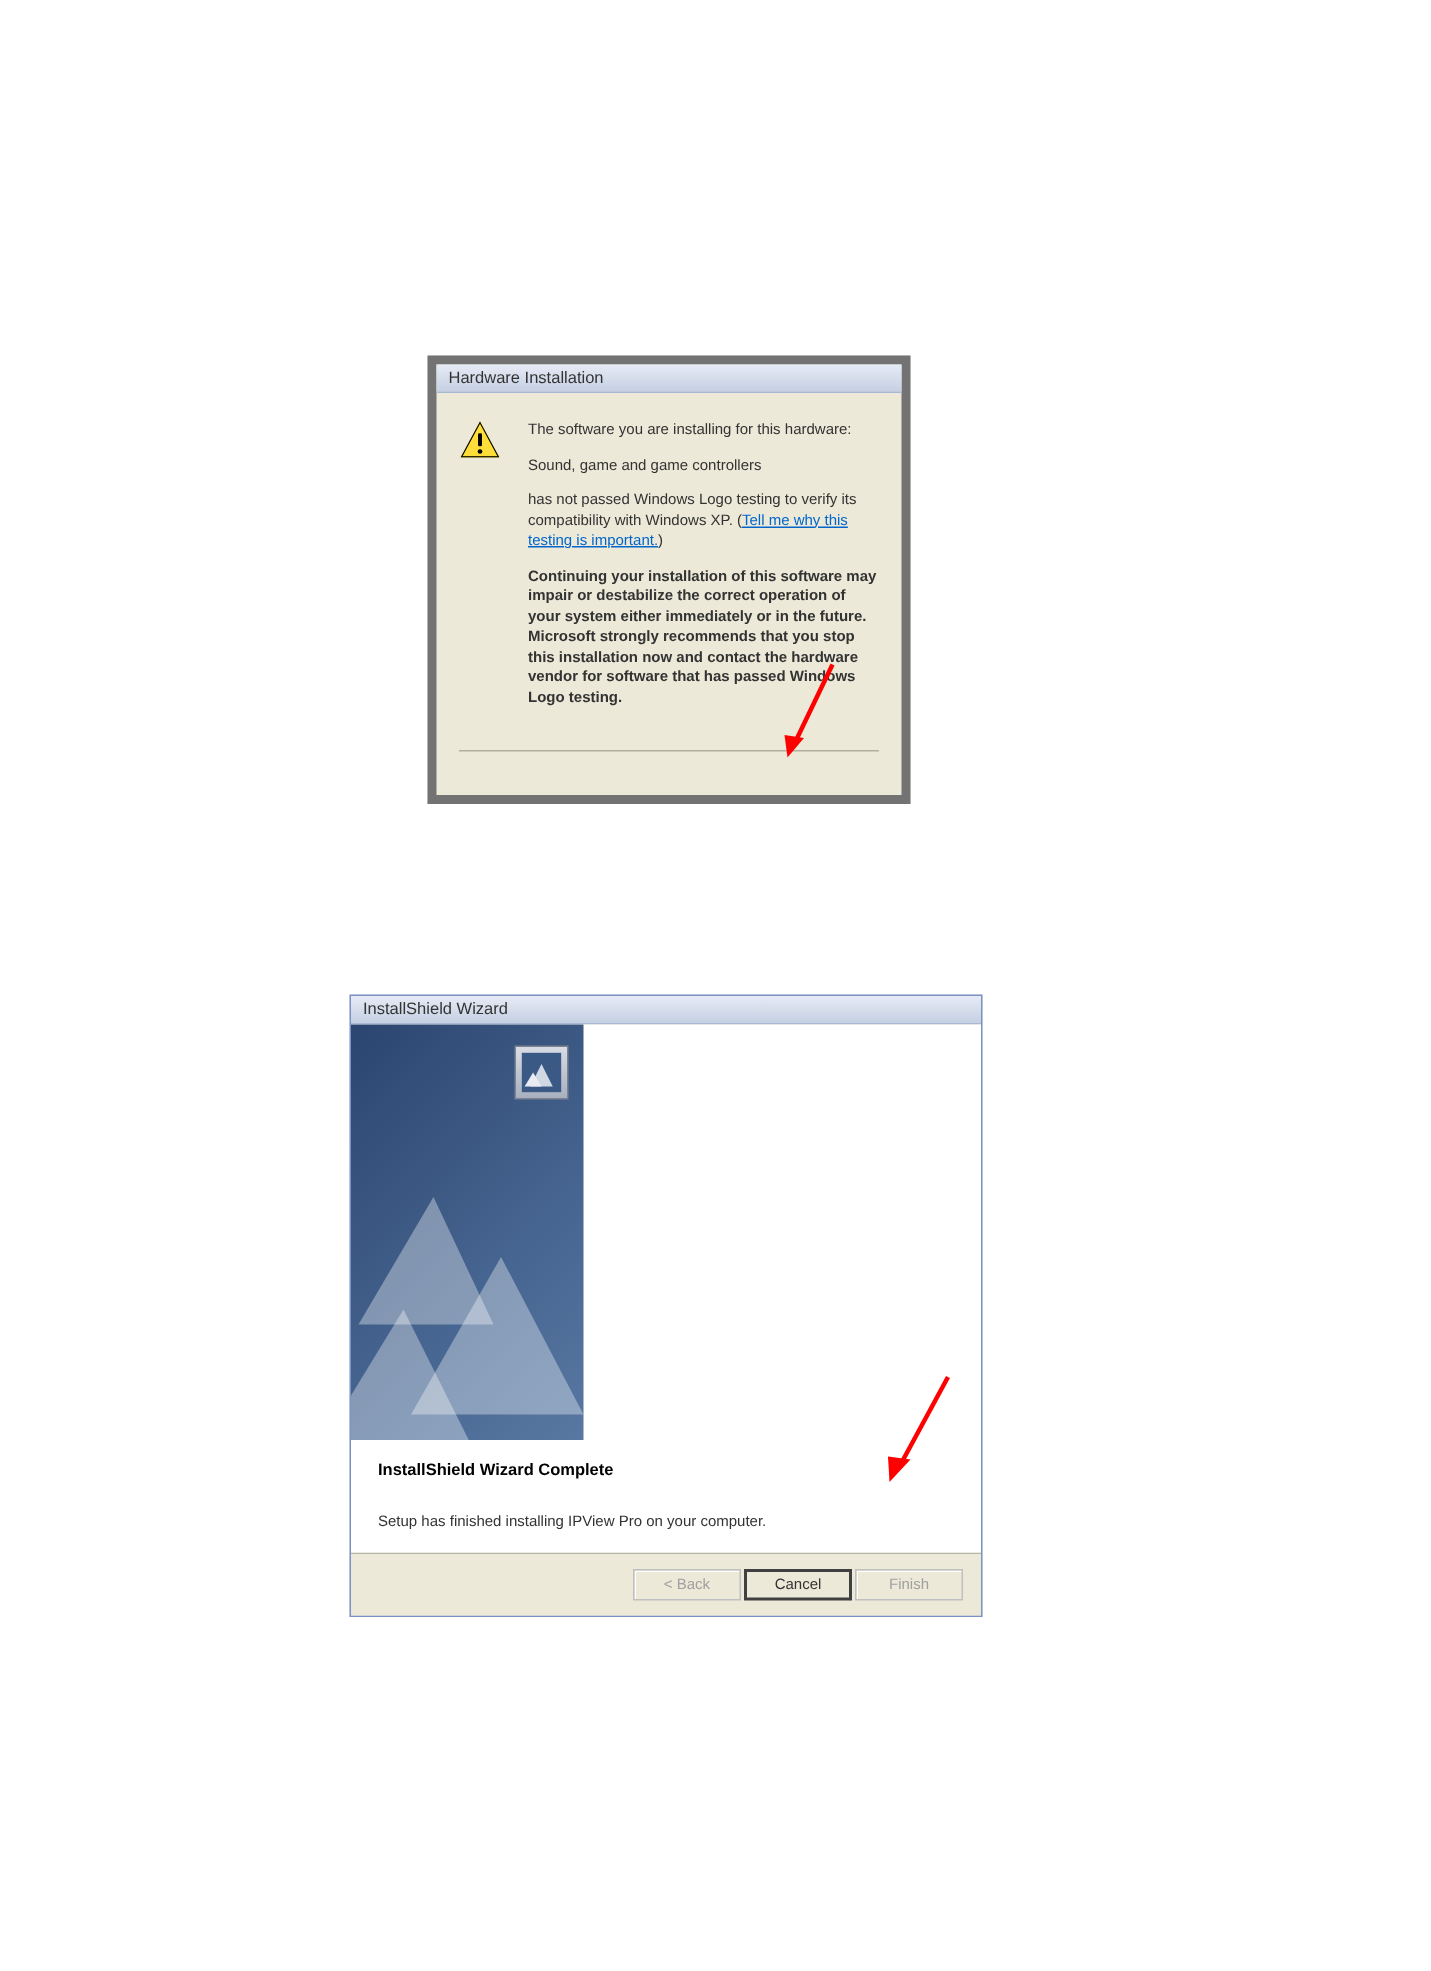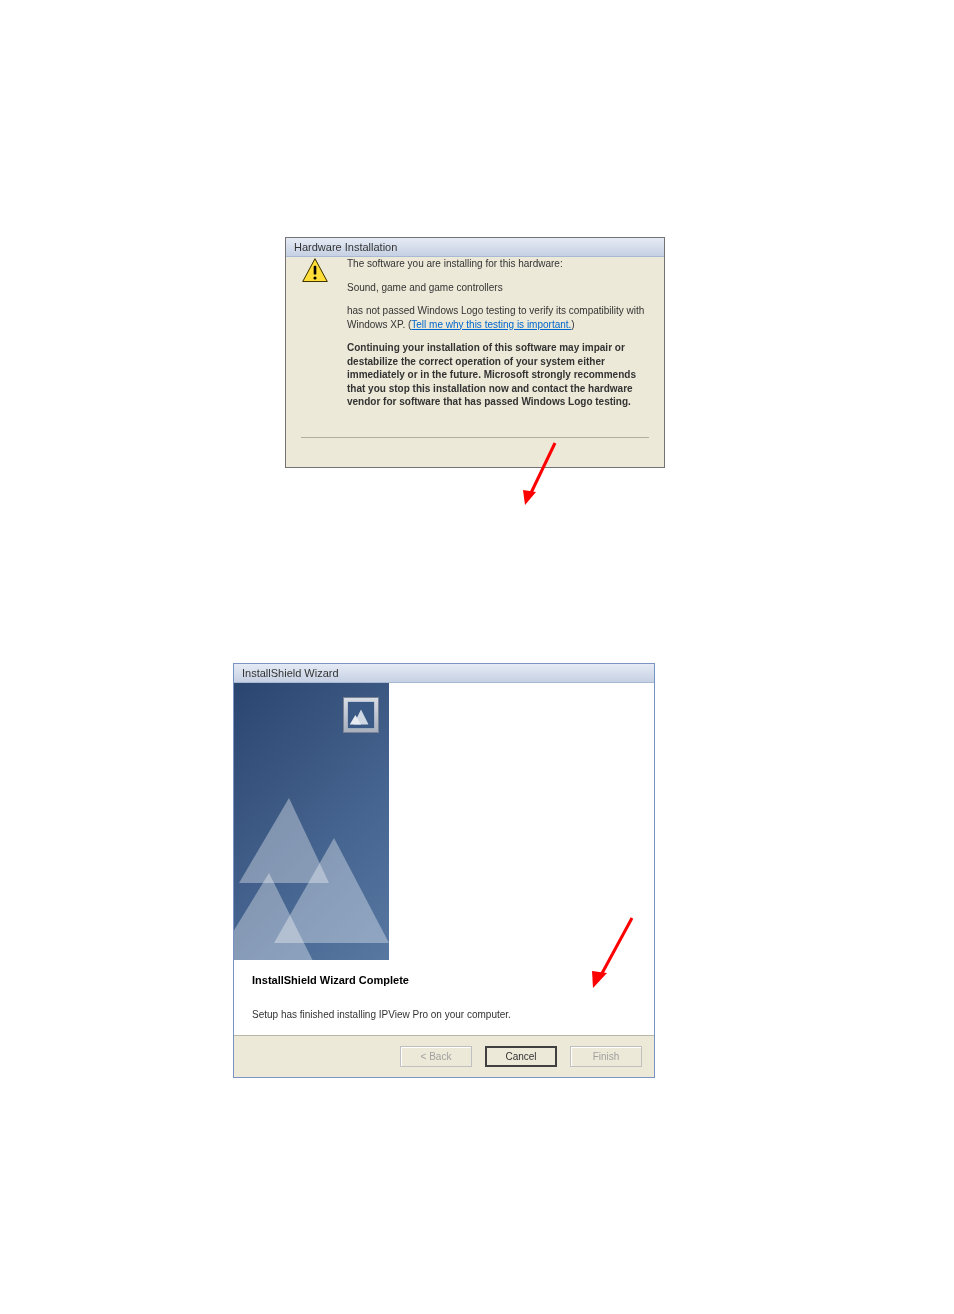--- a/index.html
+++ b/index.html
@@ -13,33 +13,33 @@
       width: 954px;
       height: 1314px;
       position: relative;
     }
     
     
     .dialog1 {
       position: absolute;
       left: 285px;
       top: 237px;
-      width: 380px;
-      background: #ece9d8;
-      border: 1px solid #737373;
+      width: 322px;
+      background: #ece9d8;
+      border: 6px solid #737373;
     }
     .dialog1-titlebar {
       background: linear-gradient(to bottom, #e6ebf5, #c5d0e3);
       padding: 3px 8px;
       font-size: 11px;
       color: #333;
       border-bottom: 1px solid #a9b8d4;
     }
     .dialog1-content {
-      padding: 0 15px 15px 15px;
+      padding: 18px 15px 15px 15px;
       font-size: 10px;
       color: #333;
     }
     .warning-row {
       display: flex;
       gap: 18px;
     }
     .warning-icon {
       width: 28px;
       height: 28px;
@@ -142,21 +142,21 @@
       font-size: 10px;
       color: #333;
       line-height: 1.3;
     }
     .dialog2-footer {
       background: #ece9d8;
       border-top: 1px solid #b8b6a8;
       padding: 10px 12px;
       display: flex;
       justify-content: flex-end;
-      gap: 13px;
+      gap: 2px;
     }
     .win-button {
       background: #ece9d8;
       border: 1px solid #a0a0a0;
       padding: 3px 0;
       font-size: 10px;
       font-family: Tahoma, Arial, sans-serif;
       color: #333;
       width: 72px;
       cursor: pointer;

